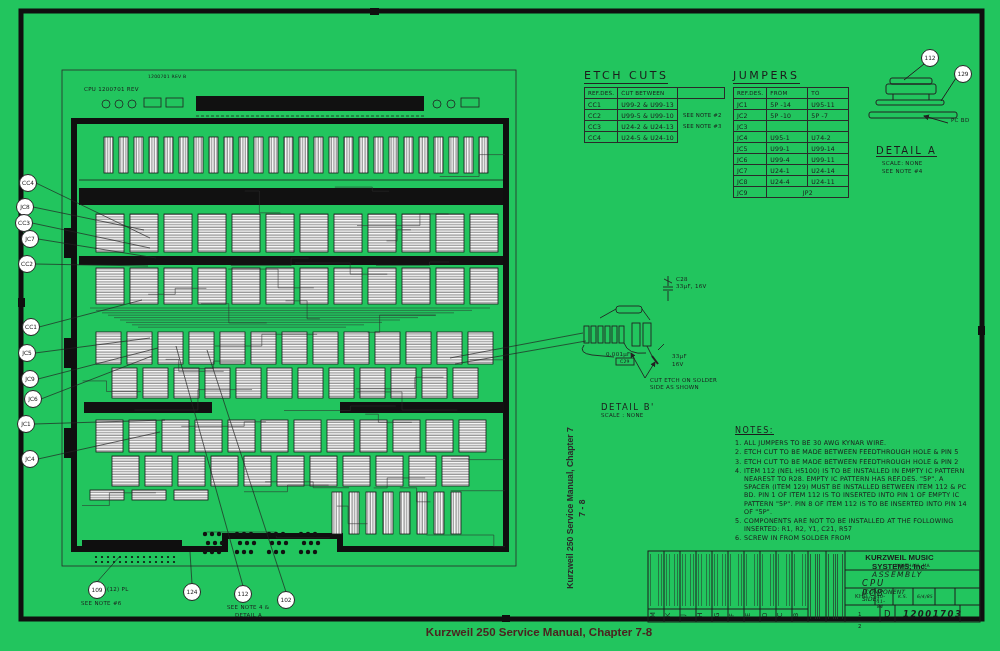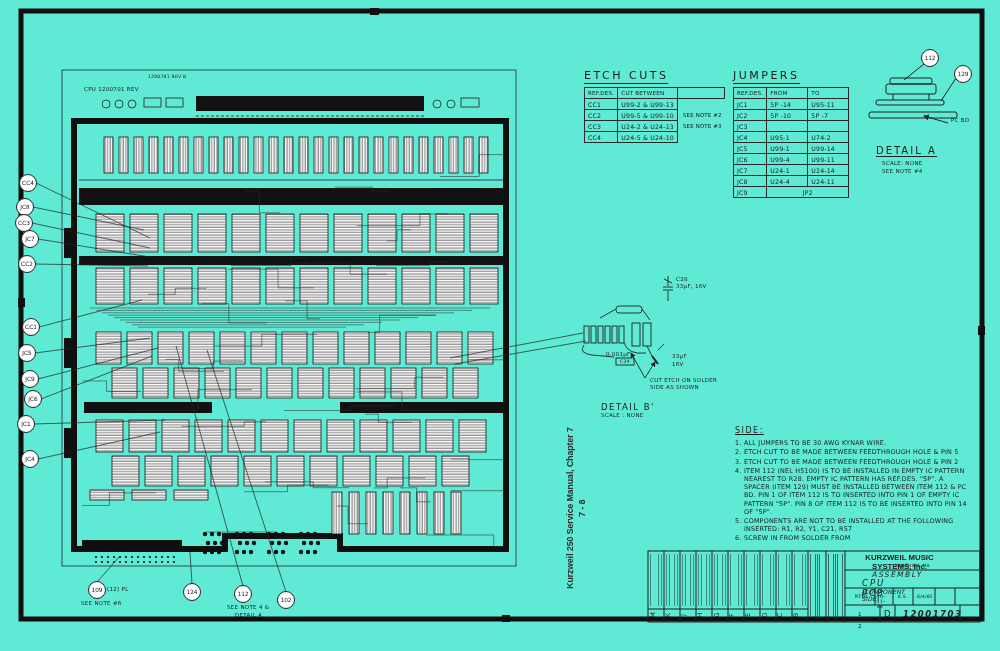--- a/index.html
+++ b/index.html
@@ -1,16 +1,16 @@
 <!DOCTYPE html>
 <html><head>
 <meta charset="utf-8">
 <style>
   html,body{margin:0;padding:0;background:#f2f2ef;}
-  #sheet{position:relative;width:1000px;height:651px;background:#5eead4;overflow:hidden;
+  #sheet{position:relative;width:1000px;height:651px;background:#22c55e;overflow:hidden;
          font-family:"DejaVu Sans",sans-serif;color:#1c1c1c;}
   .abs{position:absolute;}
   .hand{font-family:"DejaVu Sans",sans-serif;color:#1c1c1c;letter-spacing:.4px;}
   .balloon{position:absolute;width:16px;height:16px;border:1px solid #222;border-radius:50%;
            font-size:5.8px;line-height:16px;text-align:center;background:#fff;z-index:5;
            transform:translate(-50%,-50%);letter-spacing:0;}
   .tbl{border-collapse:collapse;font-size:6.2px;letter-spacing:.2px;}
   .tbl td,.tbl th{border:1px solid #2a2a2a;padding:1px 3px;height:8px;white-space:nowrap;
                   font-weight:normal;text-align:left;}
   .tbl th{font-size:5.6px;}
@@ -513,21 +513,21 @@
   <div class="abs tiny" style="left:606px;top:351px;">0.001µF</div>
   <div class="abs micro" style="left:620px;top:359px;">C29</div>
   <div class="abs tiny" style="left:672px;top:353px;">33µF</div>
   <div class="abs tiny" style="left:672px;top:361px;">16V</div>
   <div class="abs tiny" style="left:650px;top:377px;">CUT ETCH ON SOLDER</div>
   <div class="abs tiny" style="left:650px;top:384px;">SIDE AS SHOWN</div>
   <div class="abs hand" style="left:601px;top:402px;font-size:8.5px;letter-spacing:1.5px;">DETAIL B'</div>
   <div class="abs tiny" style="left:601px;top:412px;">SCALE : NONE</div>
 
   <div class="abs" id="notes" style="left:735px;top:426px;">
-    <div class="ttl hand">SIDE:</div>
+    <div class="ttl hand">NOTES:</div>
     <div id="notes-list">
         <div class="ni">
           <span class="num">1.</span>
           <span>ALL JUMPERS TO BE 30 AWG KYNAR WIRE.</span>
         </div>
         <div class="ni">
           <span class="num">2.</span>
           <span>ETCH CUT TO BE MADE BETWEEN FEEDTHROUGH HOLE &amp; PIN 5</span>
         </div>
         <div class="ni">
@@ -586,20 +586,21 @@
     <div class="scrib" style="left:714px;top:554px;width:12px;height:52px;"></div>
     <div class="scrib" style="left:730px;top:554px;width:12px;height:52px;"></div>
     <div class="scrib" style="left:746px;top:554px;width:12px;height:52px;"></div>
     <div class="scrib" style="left:762px;top:554px;width:12px;height:52px;"></div>
     <div class="scrib" style="left:778px;top:554px;width:12px;height:52px;"></div>
     <div class="scrib" style="left:794px;top:554px;width:12px;height:52px;"></div>
     <div class="scrib2" style="left:810px;top:554px;width:14px;height:65px;"></div>
     <div class="scrib2" style="left:828px;top:554px;width:15px;height:65px;"></div>
   </div>
 
+  <div id="caption">Kurzweil 250 Service Manual, Chapter 7-8</div>
 
   <div id="dyn">
       <div class="balloon" style="left: 28px; top: 183px;">CC4</div>
       <div class="balloon" style="left: 25px; top: 207px;">JC8</div>
       <div class="balloon" style="left: 24px; top: 223px;">CC3</div>
       <div class="balloon" style="left: 30px; top: 239px;">JC7</div>
       <div class="balloon" style="left: 27px; top: 264px;">CC2</div>
       <div class="balloon" style="left: 31px; top: 327px;">CC1</div>
       <div class="balloon" style="left: 27px; top: 353px;">JC5</div>
       <div class="balloon" style="left: 30px; top: 379px;">JC9</div>

